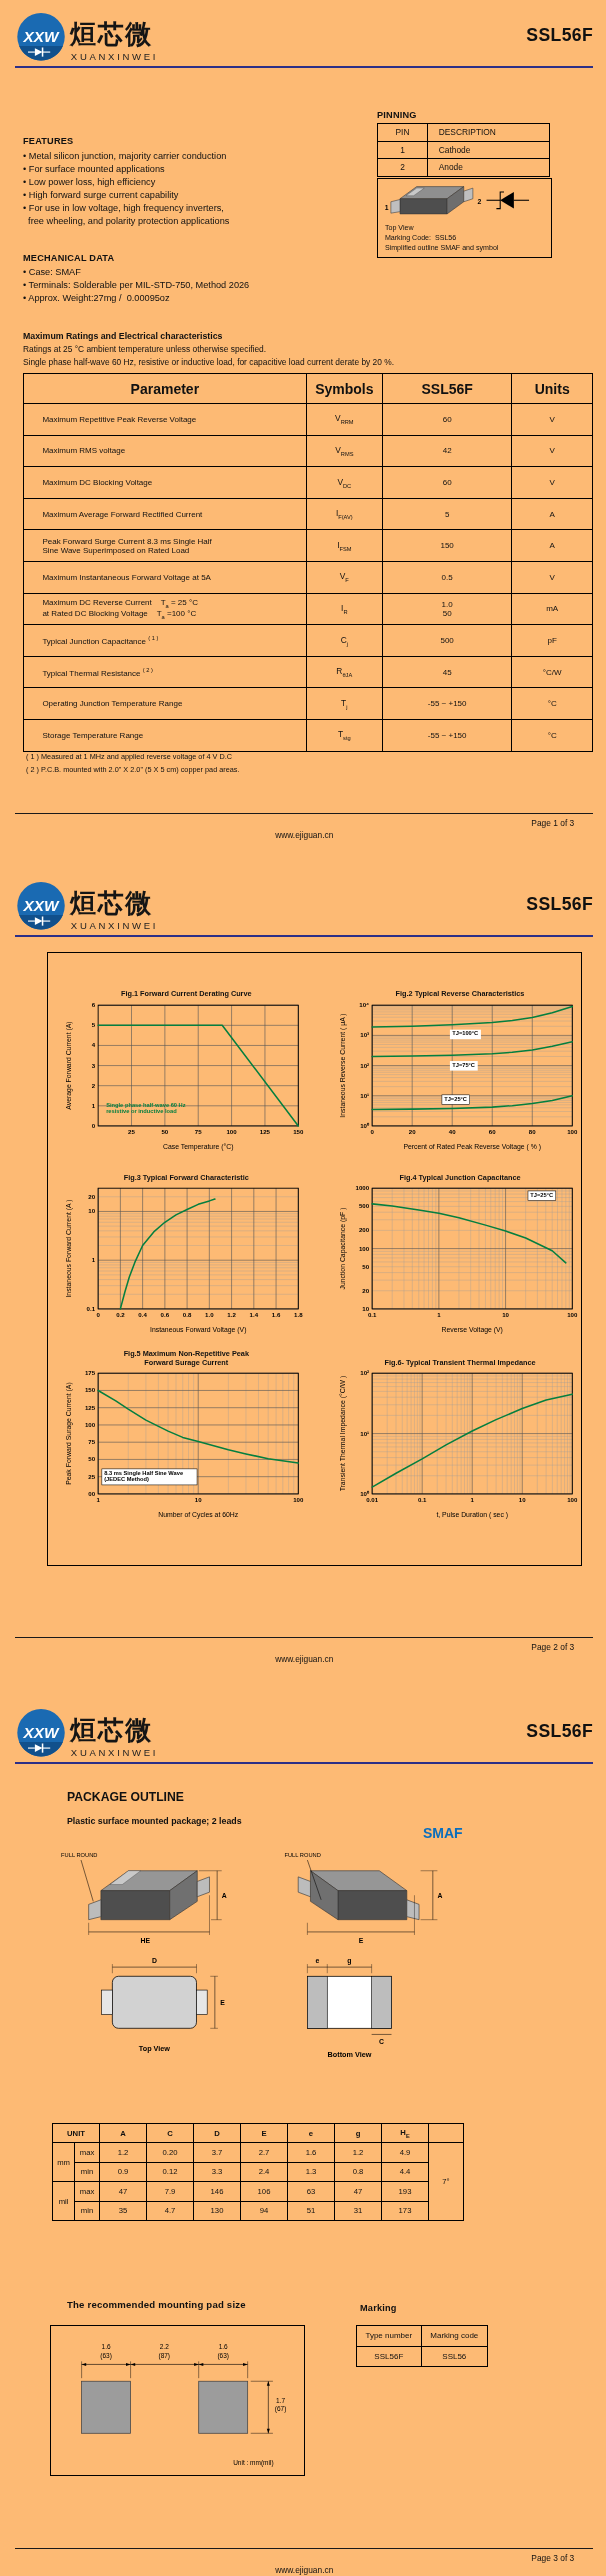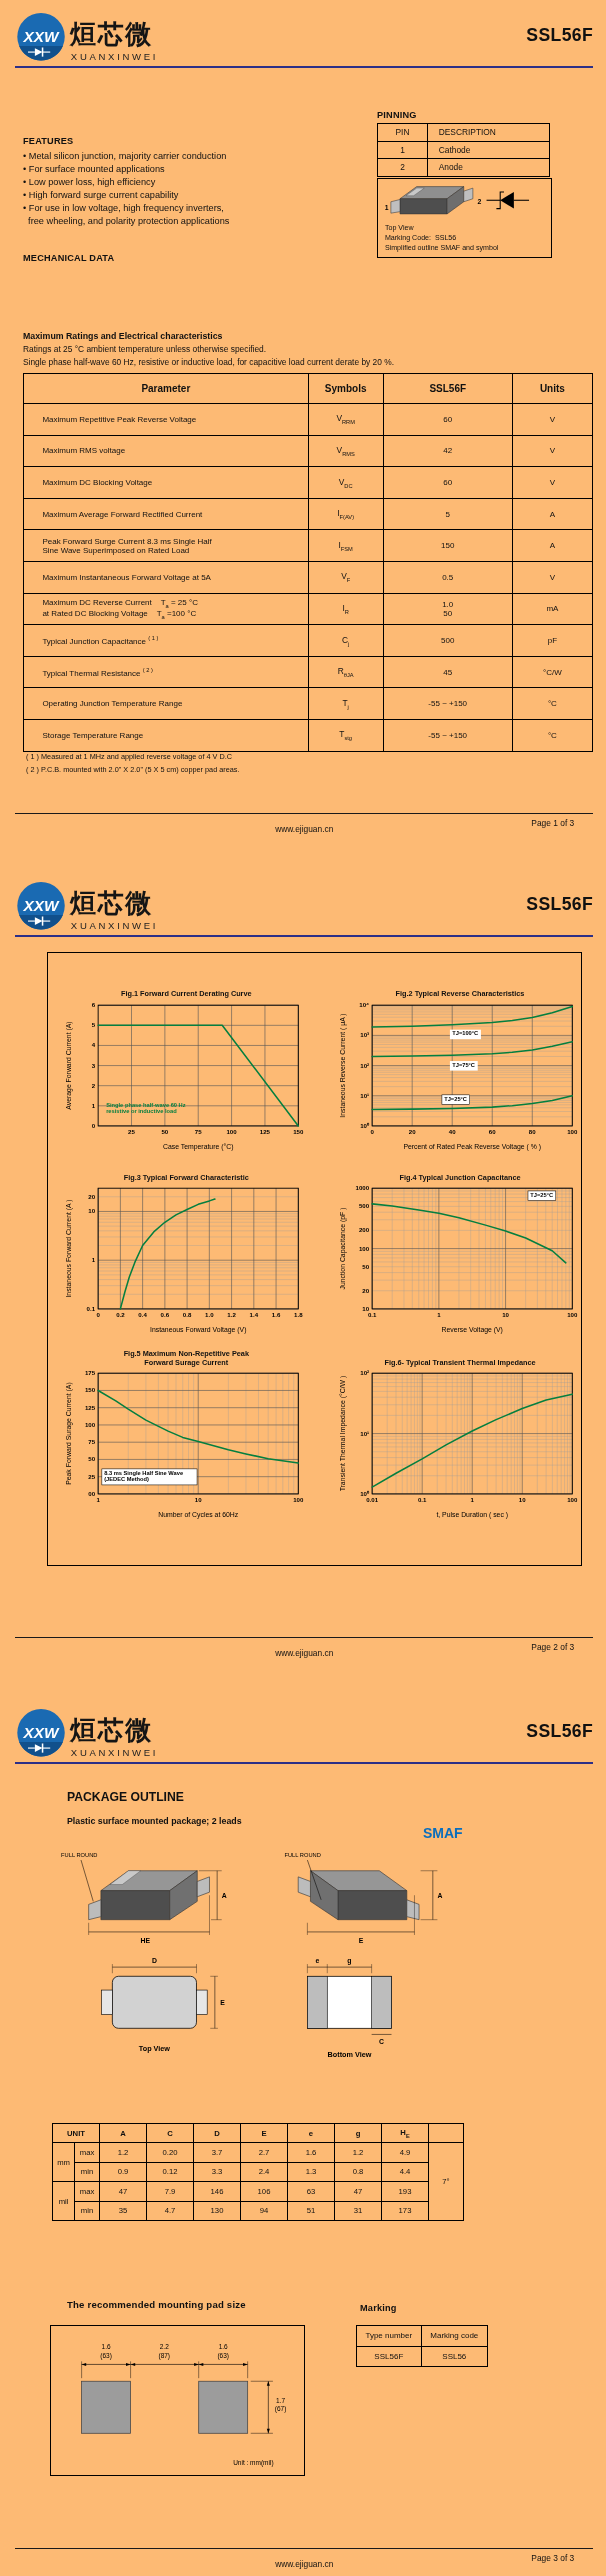--- a/index.html
+++ b/index.html
@@ -10,29 +10,29 @@
   .hdr-logo{position:absolute;left:15.3px;top:6.1px}
   .product{position:absolute;right:13.8px;top:24.5px;font-size:17.6px;font-weight:bold;letter-spacing:0.4px}
   .rule{position:absolute;left:15.3px;right:13.8px;top:66px;height:2.3px;background:#2c2f87}
   .sumline{font-size:9.2px;line-height:14.5px}
   .secH{font-size:9.2px;font-weight:bold;letter-spacing:0.2px}
   .feat-line{font-size:9.2px;line-height:13px;white-space:pre-wrap}
   .ratH{font-size:8.8px;font-weight:bold}
   .note{font-size:8.4px}
   .rtable{border-collapse:collapse;width:570px;font-size:8px;border:1.5px solid #000}
   .rtable th,.rtable td{border:0.8px solid #000;text-align:center;padding:1.5px 3.1px}
-  .rtable thead th{height:26px;font-size:10px}
+  .rtable thead th{height:26px;font-size:14px}
   .rtable td{height:27.6px}
   .c-param{text-align:left !important;padding-left:18.4px !important}
   .c-sym{font-size:8.4px}
   sub{font-size:5.7px}
   sup{font-size:5.7px}
   .fnote{font-size:7.3px;line-height:13px}
   .pfoot{position:absolute;left:15.3px;right:13.8px;height:21.4px;border-top:1.5px solid #1a1a1a;font-size:8.4px}
-  .pfoot .site{position:absolute;left:0;right:0;top:10px;text-align:center}
+  .pfoot .site{position:absolute;left:0;right:0;top:16px;text-align:center}
   .pfoot .pg{position:absolute;right:19px;top:3.8px;}
   .ptable{border-collapse:collapse;width:173px;font-size:8.4px;border:1.5px solid #000}
   .ptable th,.ptable td{border:0.8px solid #000;height:14.5px;font-weight:normal}
   .ptable .pincol{width:47px;text-align:center}
   .ptable .desccol{text-align:left;padding-left:10.7px}
   .outbox{position:absolute;left:377px;top:178px;width:173px;height:78px;border:1.1px solid #000}
   .outcap div{font-size:7.1px;line-height:10px;padding-left:6.9px;white-space:pre-wrap}
   .figbox{position:absolute;left:47px;top:83px;width:533px;height:612px;border:1.5px solid #000}
   .fig{position:absolute;width:246px}
   .fig-title{height:18.4px;display:flex;flex-direction:column;justify-content:flex-end;align-items:center;text-align:center;font-weight:bold;font-size:7.3px;line-height:8.8px}
@@ -81,20 +81,26 @@
 
   <div class="feat-line">• Metal silicon junction, majority carrier conduction</div>
       <div class="feat-line">• For surface mounted applications</div>
       <div class="feat-line">• Low power loss, high efficiency</div>
       <div class="feat-line">• High forward surge current capability</div>
       <div class="feat-line">• For use in low voltage, high frequency inverters,</div>
       <div class="feat-line">  free wheeling, and polarity protection applications</div>
     </div>
 
   <div class="abs secH" style="left:23px;top:253px">MECHANICAL DATA</div>
+  <div class="abs" style="left:23px;top:266px">
+
+  <div class="feat-line">• Case: SMAF</div>
+      <div class="feat-line">• Terminals: Solderable per MIL-STD-750, Method 2026</div>
+      <div class="feat-line">• Approx. Weight:27mg /  0.00095oz</div>
+    </div>
 
   <div class="abs secH" style="left:377px;top:110px">PINNING</div>
   <table class="ptable abs" style="left:377px;top:123px">
     <thead>
       <tr>
         <th class="pincol">PIN</th>
         <th class="desccol">DESCRIPTION</th>
       </tr>
     </thead>
     <tbody>

